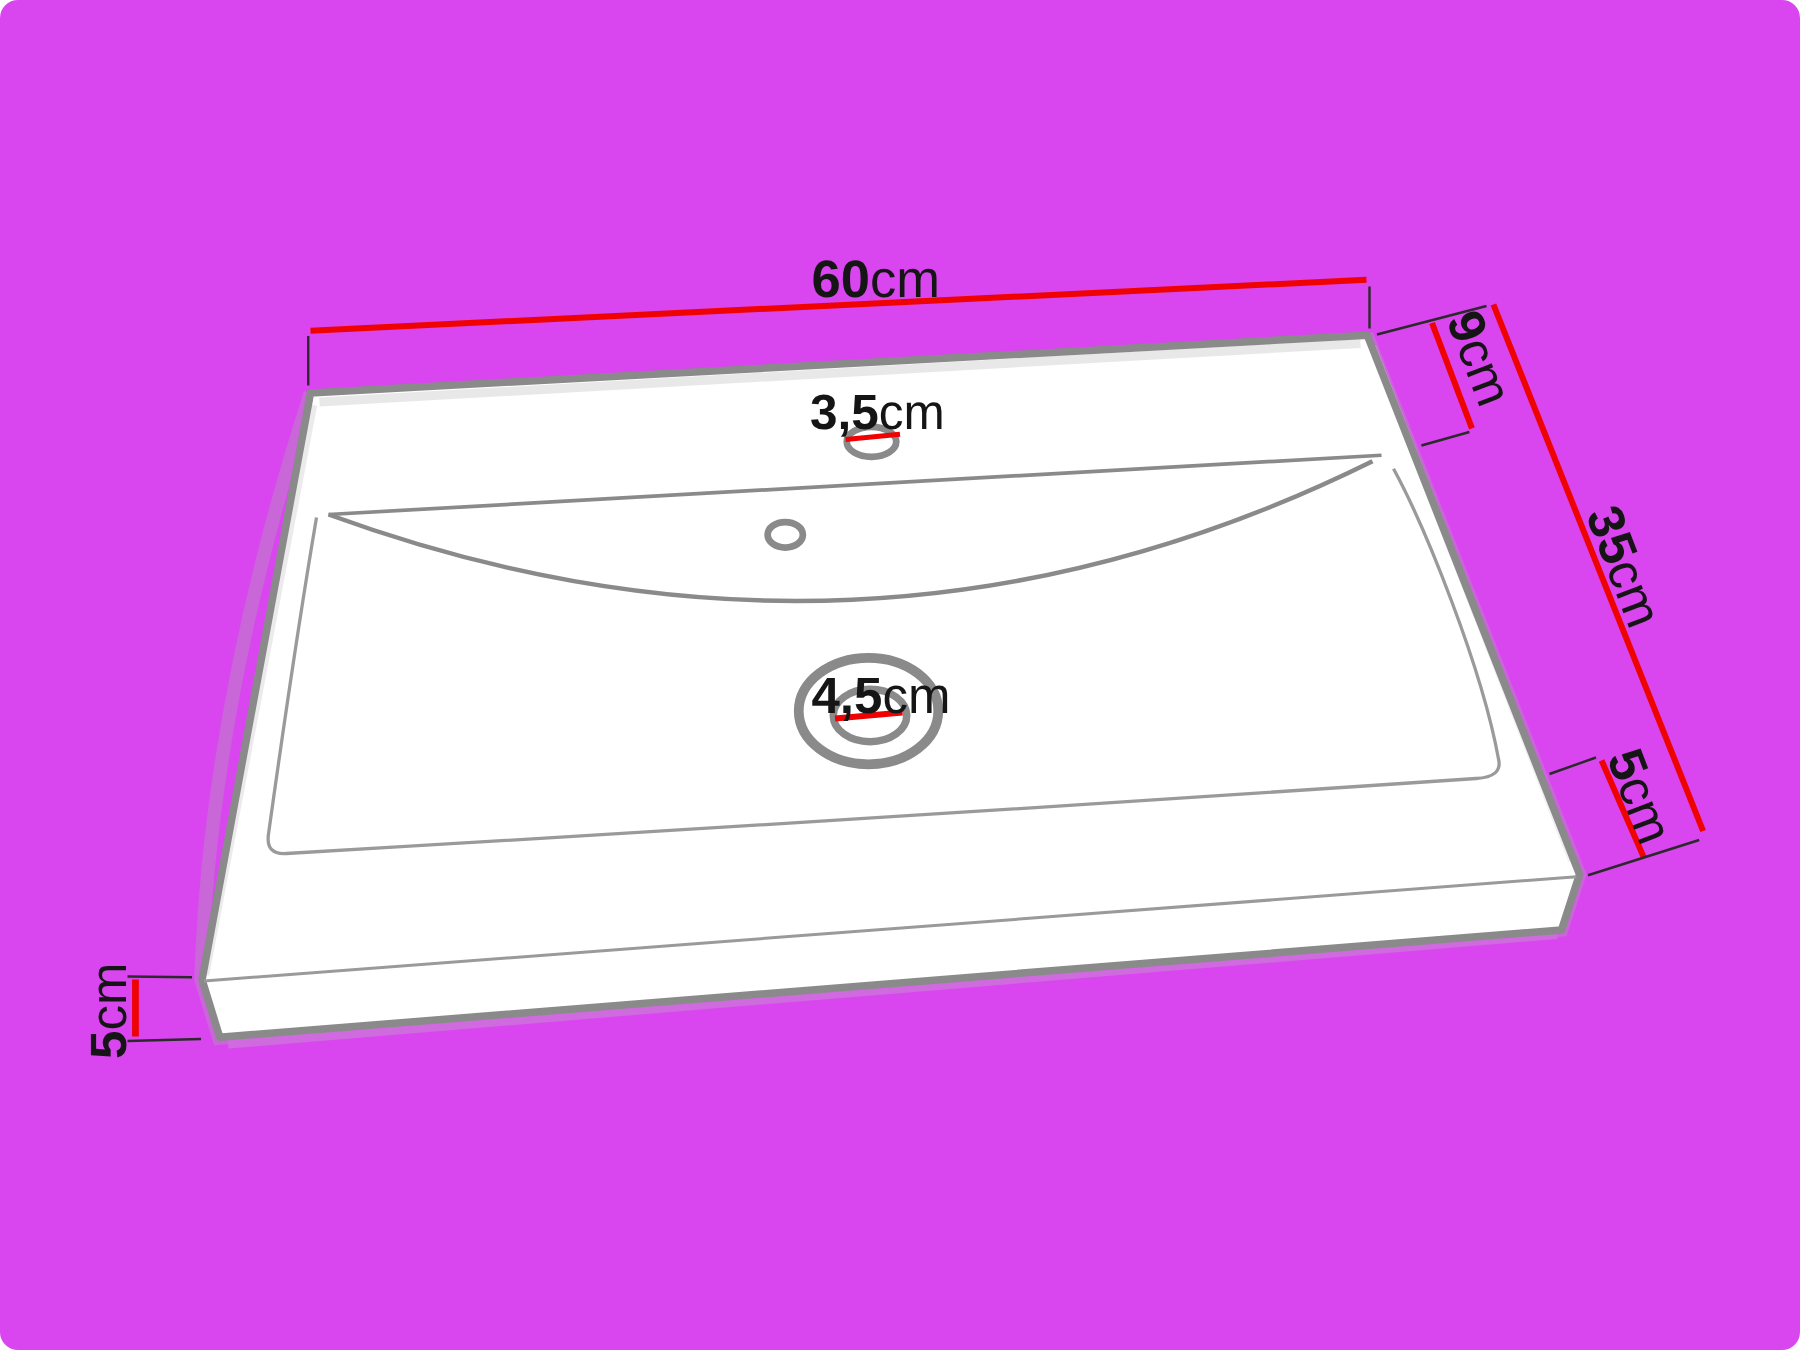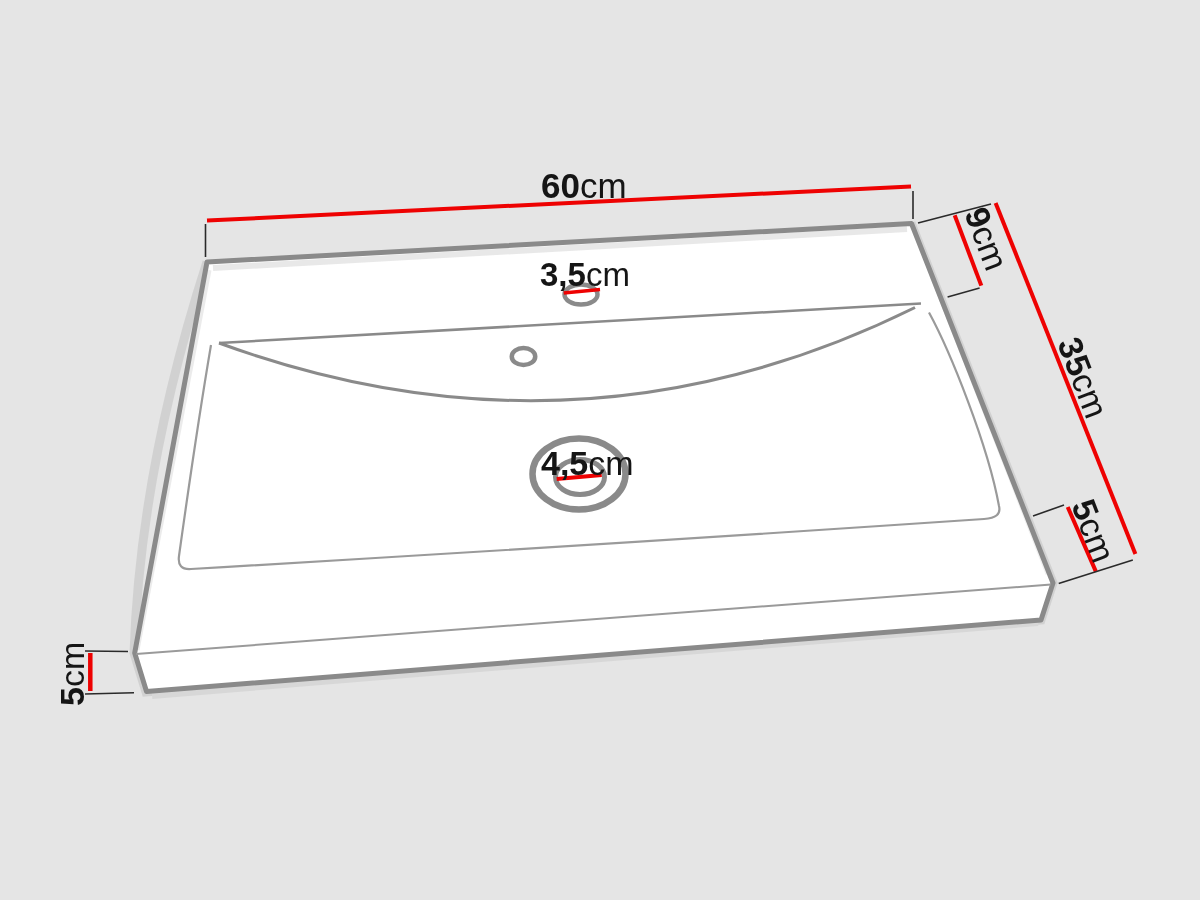--- a/index.html
+++ b/index.html
@@ -1,17 +1,17 @@
 <!DOCTYPE html>
 <html><head>
 <meta charset="utf-8">
 <style>
   html,body{margin:0;padding:0;background:#ffffff;}
-  .page{position:relative;width:1200px;height:900px;background:#e5e5e5;overflow:hidden;
-        font-family:"Liberation Sans", sans-serif;}
+  .page{position:relative;width:1200px;height:900px;background:#d946ef;overflow:hidden;
+        font-family:"Liberation Sans", sans-serif;border-radius:12px;}
   svg{position:absolute;left:0;top:0;}
   text{font-family:"Liberation Sans", sans-serif;fill:#151515;}
 </style>
 </head>
 <body>
 <div class="page">
 <svg width="1200" height="900" viewBox="0 0 1200 900">
   <defs>
     <filter id="soft" x="-30%" y="-30%" width="160%" height="160%">
       <feGaussianBlur stddev="5"></feGaussianBlur>

